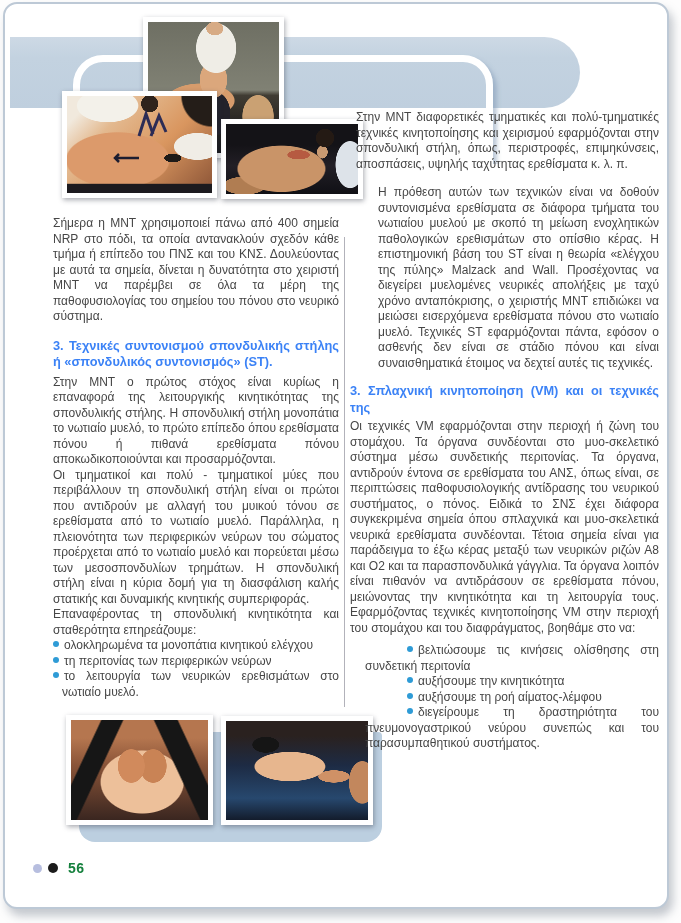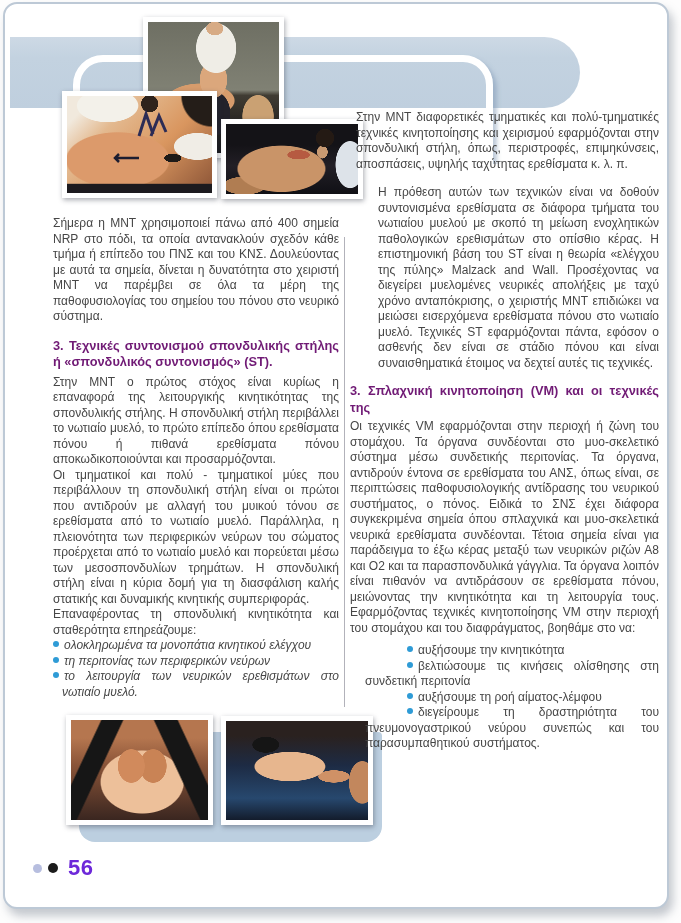--- a/index.html
+++ b/index.html
@@ -67,38 +67,38 @@
   
   .blueblock{position:absolute;left:74px;top:728px;width:303px;height:110px;
              background:#bccfe0;border-radius:4px 4px 16px 16px;z-index:1;}
   
   .col{position:absolute;font-size:12px;line-height:15.5px;color:#464646;
        text-align:justify;z-index:5;}
   .col p{margin:0;}
   .lcol{left:48px;top:212px;width:286px;}
   .rcol{left:345px;top:106px;width:309px;}
   .gap{margin-bottom:13px !important;}
-  h3,h4{font-size:12.8px;line-height:16.5px;color:#701a75;margin:0 0 4px 0;}
+  h3,h4{font-size:12.8px;line-height:16.5px;color:#3b82f6;margin:0 0 4px 0;}
   .rcol .p1{margin-left:6px;margin-bottom:13px;}
   .rcol .p2{margin-bottom:12px;margin-left:28px;}
   .rcol h4{margin-bottom:3px;}
   .rcol .p3{margin-bottom:7px;}
   ul.blts{list-style:none;margin:0;padding:0;}
-  .lcol ul.blts li{padding-left:9px;text-indent:-9px;font-style:italic;}
+  .lcol ul.blts li{padding-left:9px;text-indent:-9px;}
   .rcol ul.blts li{padding-left:15px;text-indent:42px;}
   .dot{display:inline-block;width:6px;height:6px;border-radius:50%;background:#2e9bd6;
        margin-right:5px;vertical-align:2px;}
   .divider{position:absolute;left:339px;top:233px;width:1px;height:470px;
            background:#b2b2ba;z-index:5;}
   
   .footer{position:absolute;left:28px;top:852px;height:24px;display:flex;
           align-items:center;z-index:5;}
   .fdot1{width:9px;height:9px;border-radius:50%;background:#b7bedf;margin-right:6px;}
   .fdot2{width:10px;height:10px;border-radius:50%;background:#1b1b1b;margin-right:10px;}
-  .pnum{font-size:22px;font-weight:bold;color:#6d28d9;letter-spacing:.5px;}
+  .pnum{font-size:14px;font-weight:bold;color:#15803d;letter-spacing:.5px;}
 </style>
 </head>
 <body>
 
 <div id="canvas">
   <div class="sheet">
 
     <div class="band"></div>
     <div class="ringwrap">
       <div class="ring"></div>
@@ -116,40 +116,40 @@
           <path d="M72 40 L79 18 L86 38" fill="none" stroke="#2c2c55" stroke-width="3"></path>
           <path d="M84 40 L92 20 L99 36" fill="none" stroke="#2c2c55" stroke-width="3"></path>
           <path d="M48 62 L72 62 M52 58 L48 62 L52 66" fill="none" stroke="#1d1d30" stroke-width="2.5"></path>
         </svg>
       </div>
     </div>
 
     <div class="col lcol">
       <p class="gap">Σήμερα η ΜΝΤ χρησιμοποιεί πάνω από 400 σημεία NRP στο πόδι, τα οποία αντανακλούν σχεδόν κάθε τμήμα ή επίπεδο του ΠΝΣ και του ΚΝΣ. Δουλεύοντας με αυτά τα σημεία, δίνεται η δυνατότητα στο χειριστή ΜΝΤ να παρέμβει σε όλα τα μέρη της παθοφυσιολογίας του σημείου του πόνου στο νευρικό σύστημα.</p>
       <h3>3. Τεχνικές συντονισμού σπονδυλικής στήλης ή «σπονδυλικός συντονισμός» (ST).</h3>
-      <p>Στην ΜΝΤ ο πρώτος στόχος είναι κυρίως η επαναφορά της λειτουργικής κινητικότητας της σπονδυλικής στήλης. Η σπονδυλική στήλη περιβάλλει το νωτιαίο μυελό, το πρώτο επίπεδο όπου ερεθίσματα πόνου ή πιθανά ερεθίσματα πόνου αποκωδικοποιούνται και προσαρμόζονται.</p>
+      <p>Στην ΜΝΤ ο πρώτος στόχος είναι κυρίως η επαναφορά της λειτουργικής κινητικότητας της σπονδυλικής στήλης. Η σπονδυλική στήλη μονοπάτια το νωτιαίο μυελό, το πρώτο επίπεδο όπου ερεθίσματα πόνου ή πιθανά ερεθίσματα πόνου αποκωδικοποιούνται και προσαρμόζονται.</p>
       <p>Οι τμηματικοί και πολύ - τμηματικοί μύες που περιβάλλουν τη σπονδυλική στήλη είναι οι πρώτοι που αντιδρούν με αλλαγή του μυικού τόνου σε ερεθίσματα από το νωτιαίο μυελό. Παράλληλα, η πλειονότητα των περιφερικών νεύρων του σώματος προέρχεται από το νωτιαίο μυελό και πορεύεται μέσω των μεσοσπονδυλίων τρημάτων. Η σπονδυλική στήλη είναι η κύρια δομή για τη διασφάλιση καλής στατικής και δυναμικής κινητικής συμπεριφοράς.</p>
       <p>Επαναφέροντας τη σπονδυλική κινητικότητα και σταθερότητα επηρεάζουμε:</p>
       <ul class="blts">
         <li><span class="dot"></span><span>ολοκληρωμένα τα μονοπάτια κινητικού ελέγχου</span></li>
         <li><span class="dot"></span><span>τη περιτονίας των περιφερικών νεύρων</span></li>
         <li><span class="dot"></span><span>το λειτουργία των νευρικών ερεθισμάτων στο νωτιαίο μυελό.</span></li>
       </ul>
     </div>
 
     <div class="divider"></div>
 
     <div class="col rcol">
       <p class="p1">Στην ΜΝΤ διαφορετικές τμηματικές και πολύ-τμηματικές τεχνικές κινητοποίησης και χειρισμού εφαρμόζονται στην σπονδυλική στήλη, όπως, περιστροφές, επιμηκύνσεις, αποσπάσεις, υψηλής ταχύτητας ερεθίσματα κ. λ. π.</p>
       <p class="p2">Η πρόθεση αυτών των τεχνικών είναι να δοθούν συντονισμένα ερεθίσματα σε διάφορα τμήματα του νωτιαίου μυελού με σκοπό τη μείωση ενοχλητικών παθολογικών ερεθισμάτων στο οπίσθιο κέρας. Η επιστημονική βάση του ST είναι η θεωρία «ελέγχου της πύλης»  Malzack and Wall. Προσέχοντας να διεγείρει μυελομένες νευρικές απολήξεις με ταχύ χρόνο ανταπόκρισης, ο χειριστής ΜΝΤ επιδιώκει να μειώσει εισερχόμενα ερεθίσματα πόνου στο νωτιαίο μυελό. Τεχνικές ST εφαρμόζονται πάντα,  εφόσον ο ασθενής δεν είναι σε στάδιο πόνου και είναι συναισθηματικά έτοιμος να δεχτεί αυτές τις τεχνικές.</p>
       <h4>3. Σπλαχνική κινητοποίηση (VM) και οι τεχνικές της</h4>
       <p class="p3">Οι τεχνικές VM εφαρμόζονται στην περιοχή ή ζώνη του στομάχου. Τα όργανα συνδέονται στο μυο-σκελετικό σύστημα μέσω συνδετικής περιτονίας. Τα όργανα, αντιδρούν έντονα σε ερεθίσματα του ΑΝΣ, όπως είναι, σε περιπτώσεις παθοφυσιολογικής αντίδρασης του νευρικού συστήματος, ο πόνος. Ειδικά το ΣΝΣ έχει διάφορα συγκεκριμένα σημεία όπου σπλαχνικά και μυο-σκελετικά νευρικά ερεθίσματα συνδέονται. Τέτοια σημεία είναι για παράδειγμα το έξω κέρας μεταξύ των νευρικών ριζών Α8 και Ο2 και τα παρασπονδυλικά γάγγλια. Τα όργανα λοιπόν είναι πιθανόν να αντιδράσουν σε ερεθίσματα πόνου, μειώνοντας την κινητικότητα και  τη λειτουργία τους. Εφαρμόζοντας τεχνικές κινητοποίησης VM στην περιοχή του στομάχου και του διαφράγματος, βοηθάμε στο να:</p>
       <ul class="blts">
+        <li><span class="dot"></span><span>βελτιώσουμε τις κινήσεις ολίσθησης στη συνδετική περιτονία</span></li>
         <li><span class="dot"></span><span>αυξήσουμε την κινητικότητα</span></li>
-        <li><span class="dot"></span><span>βελτιώσουμε τις κινήσεις ολίσθησης στη συνδετική περιτονία</span></li>
         <li><span class="dot"></span><span>αυξήσουμε τη ροή αίματος-λέμφου</span></li>
         <li><span class="dot"></span><span>διεγείρουμε τη δραστηριότητα του πνευμονογαστρικού νεύρου συνεπώς και του παρασυμπαθητικού συστήματος.</span></li>
       </ul>
     </div>
 
     <div class="blueblock"></div>
     <div class="photo pD">
       <div class="img imgD"></div>
     </div>
     <div class="photo pE">

